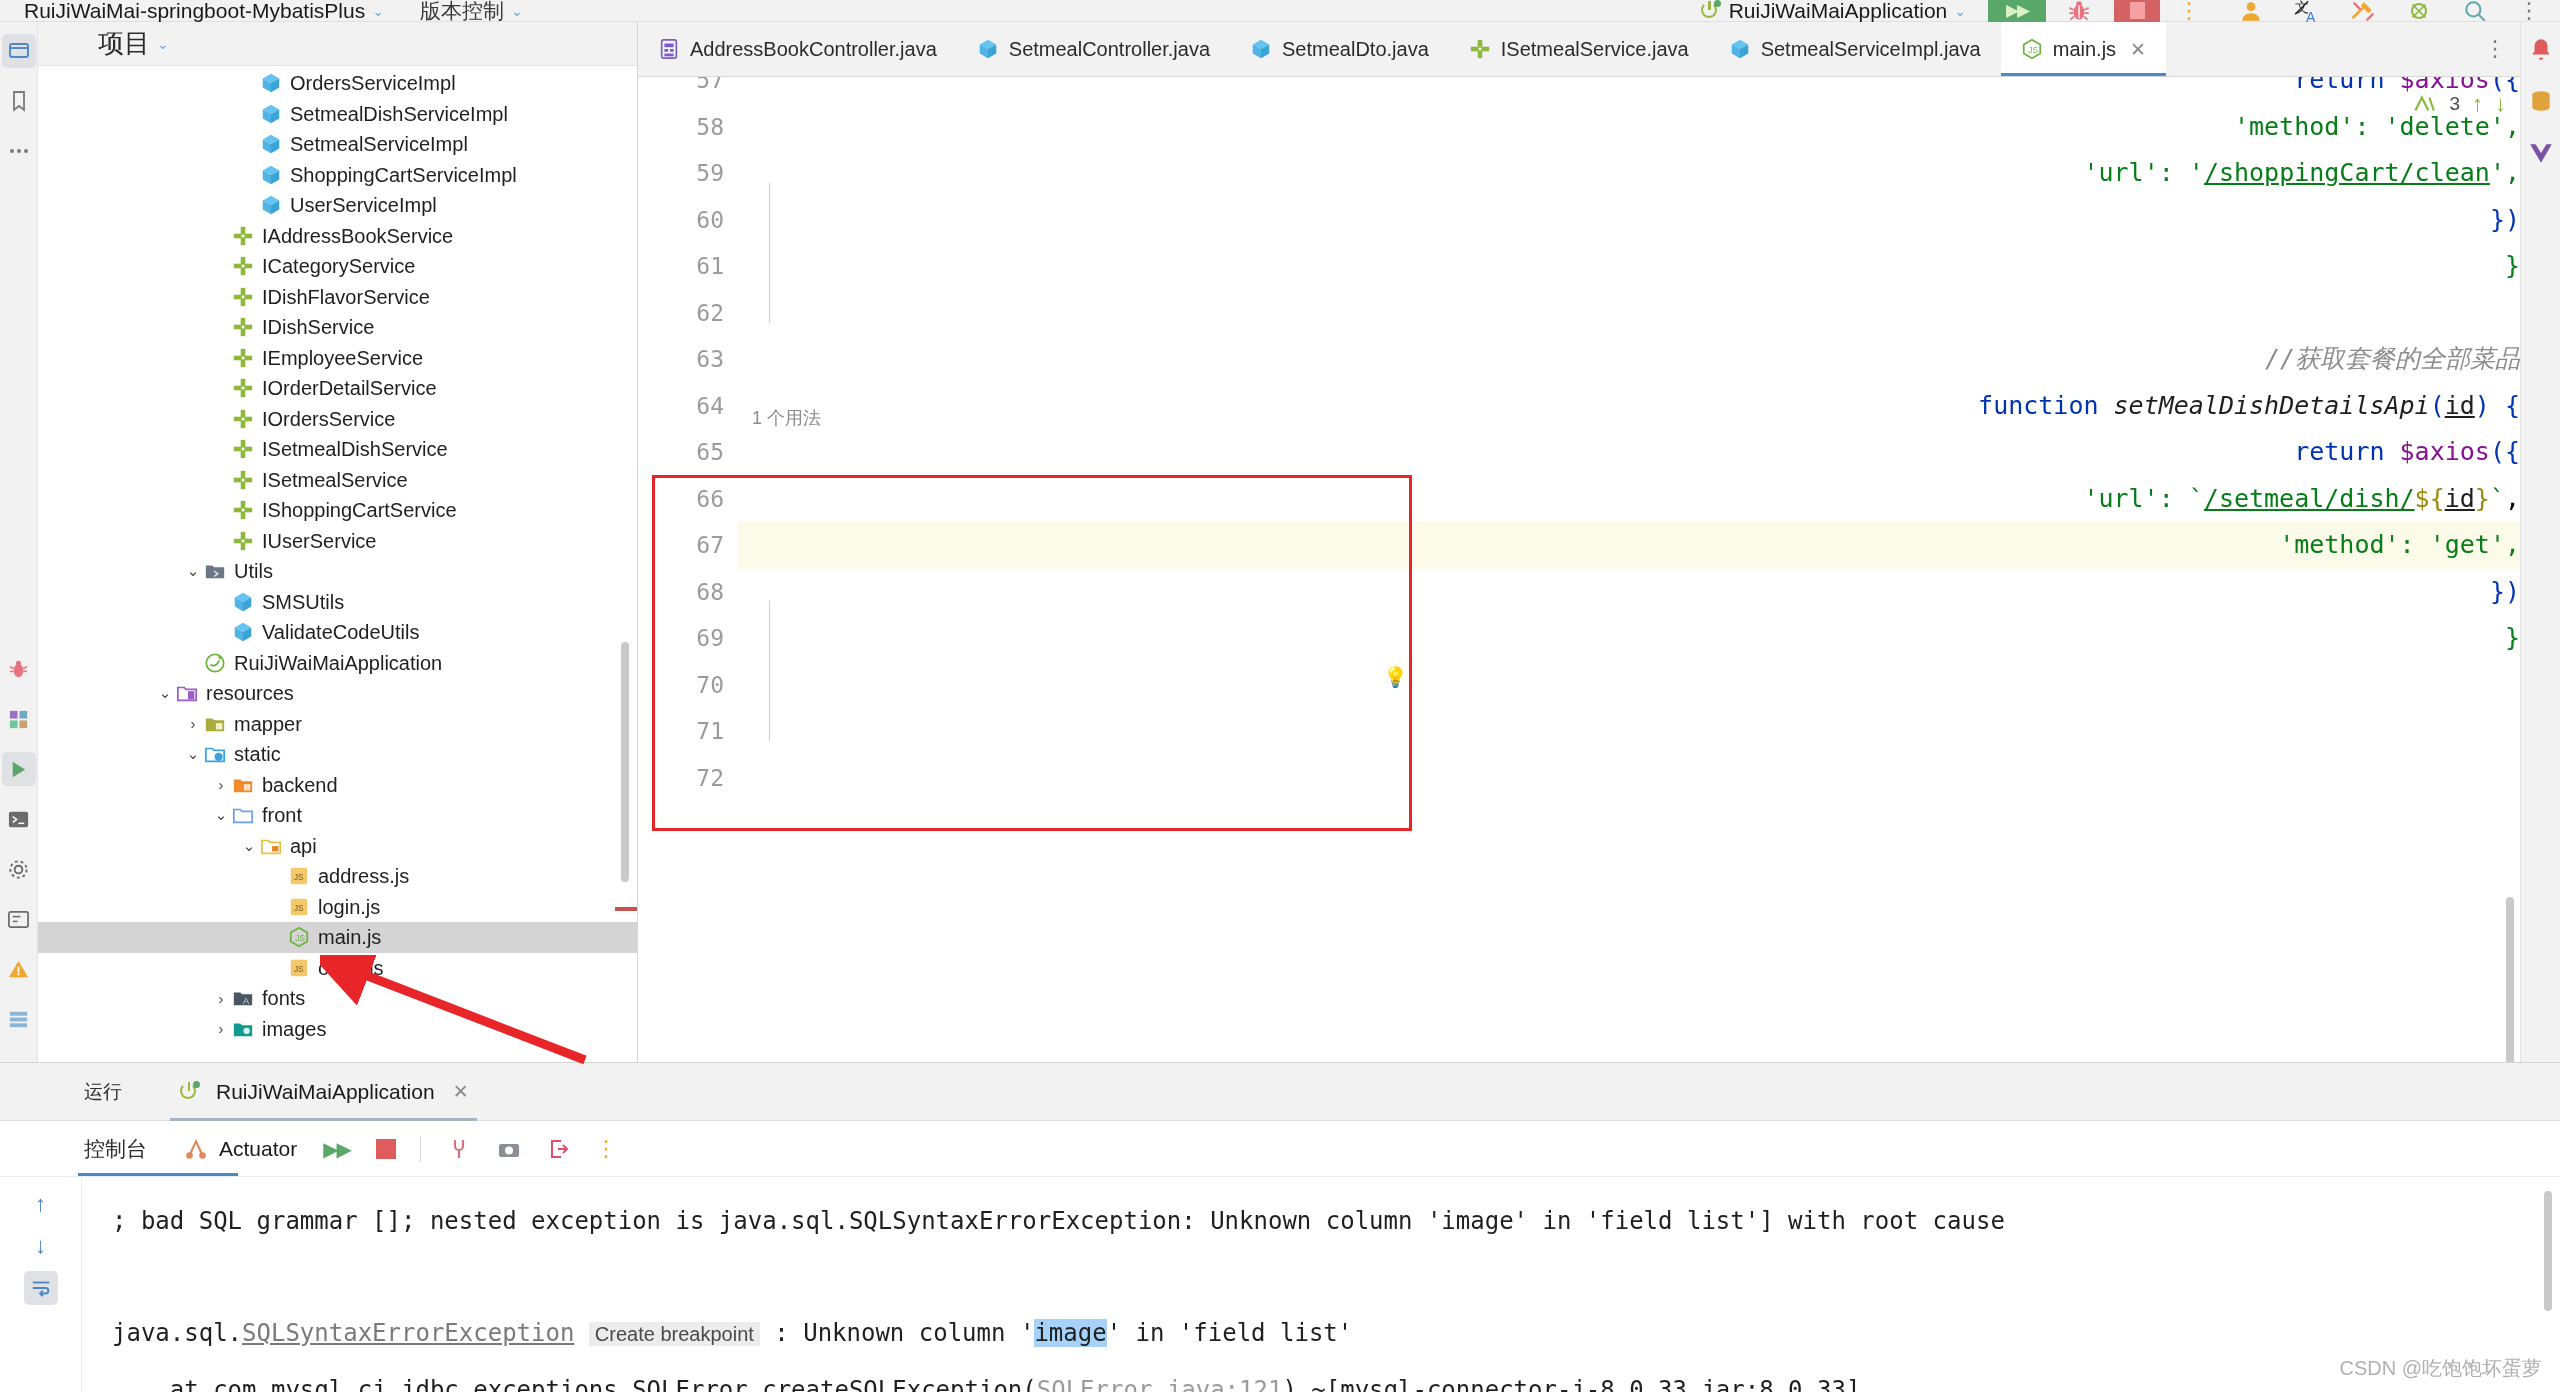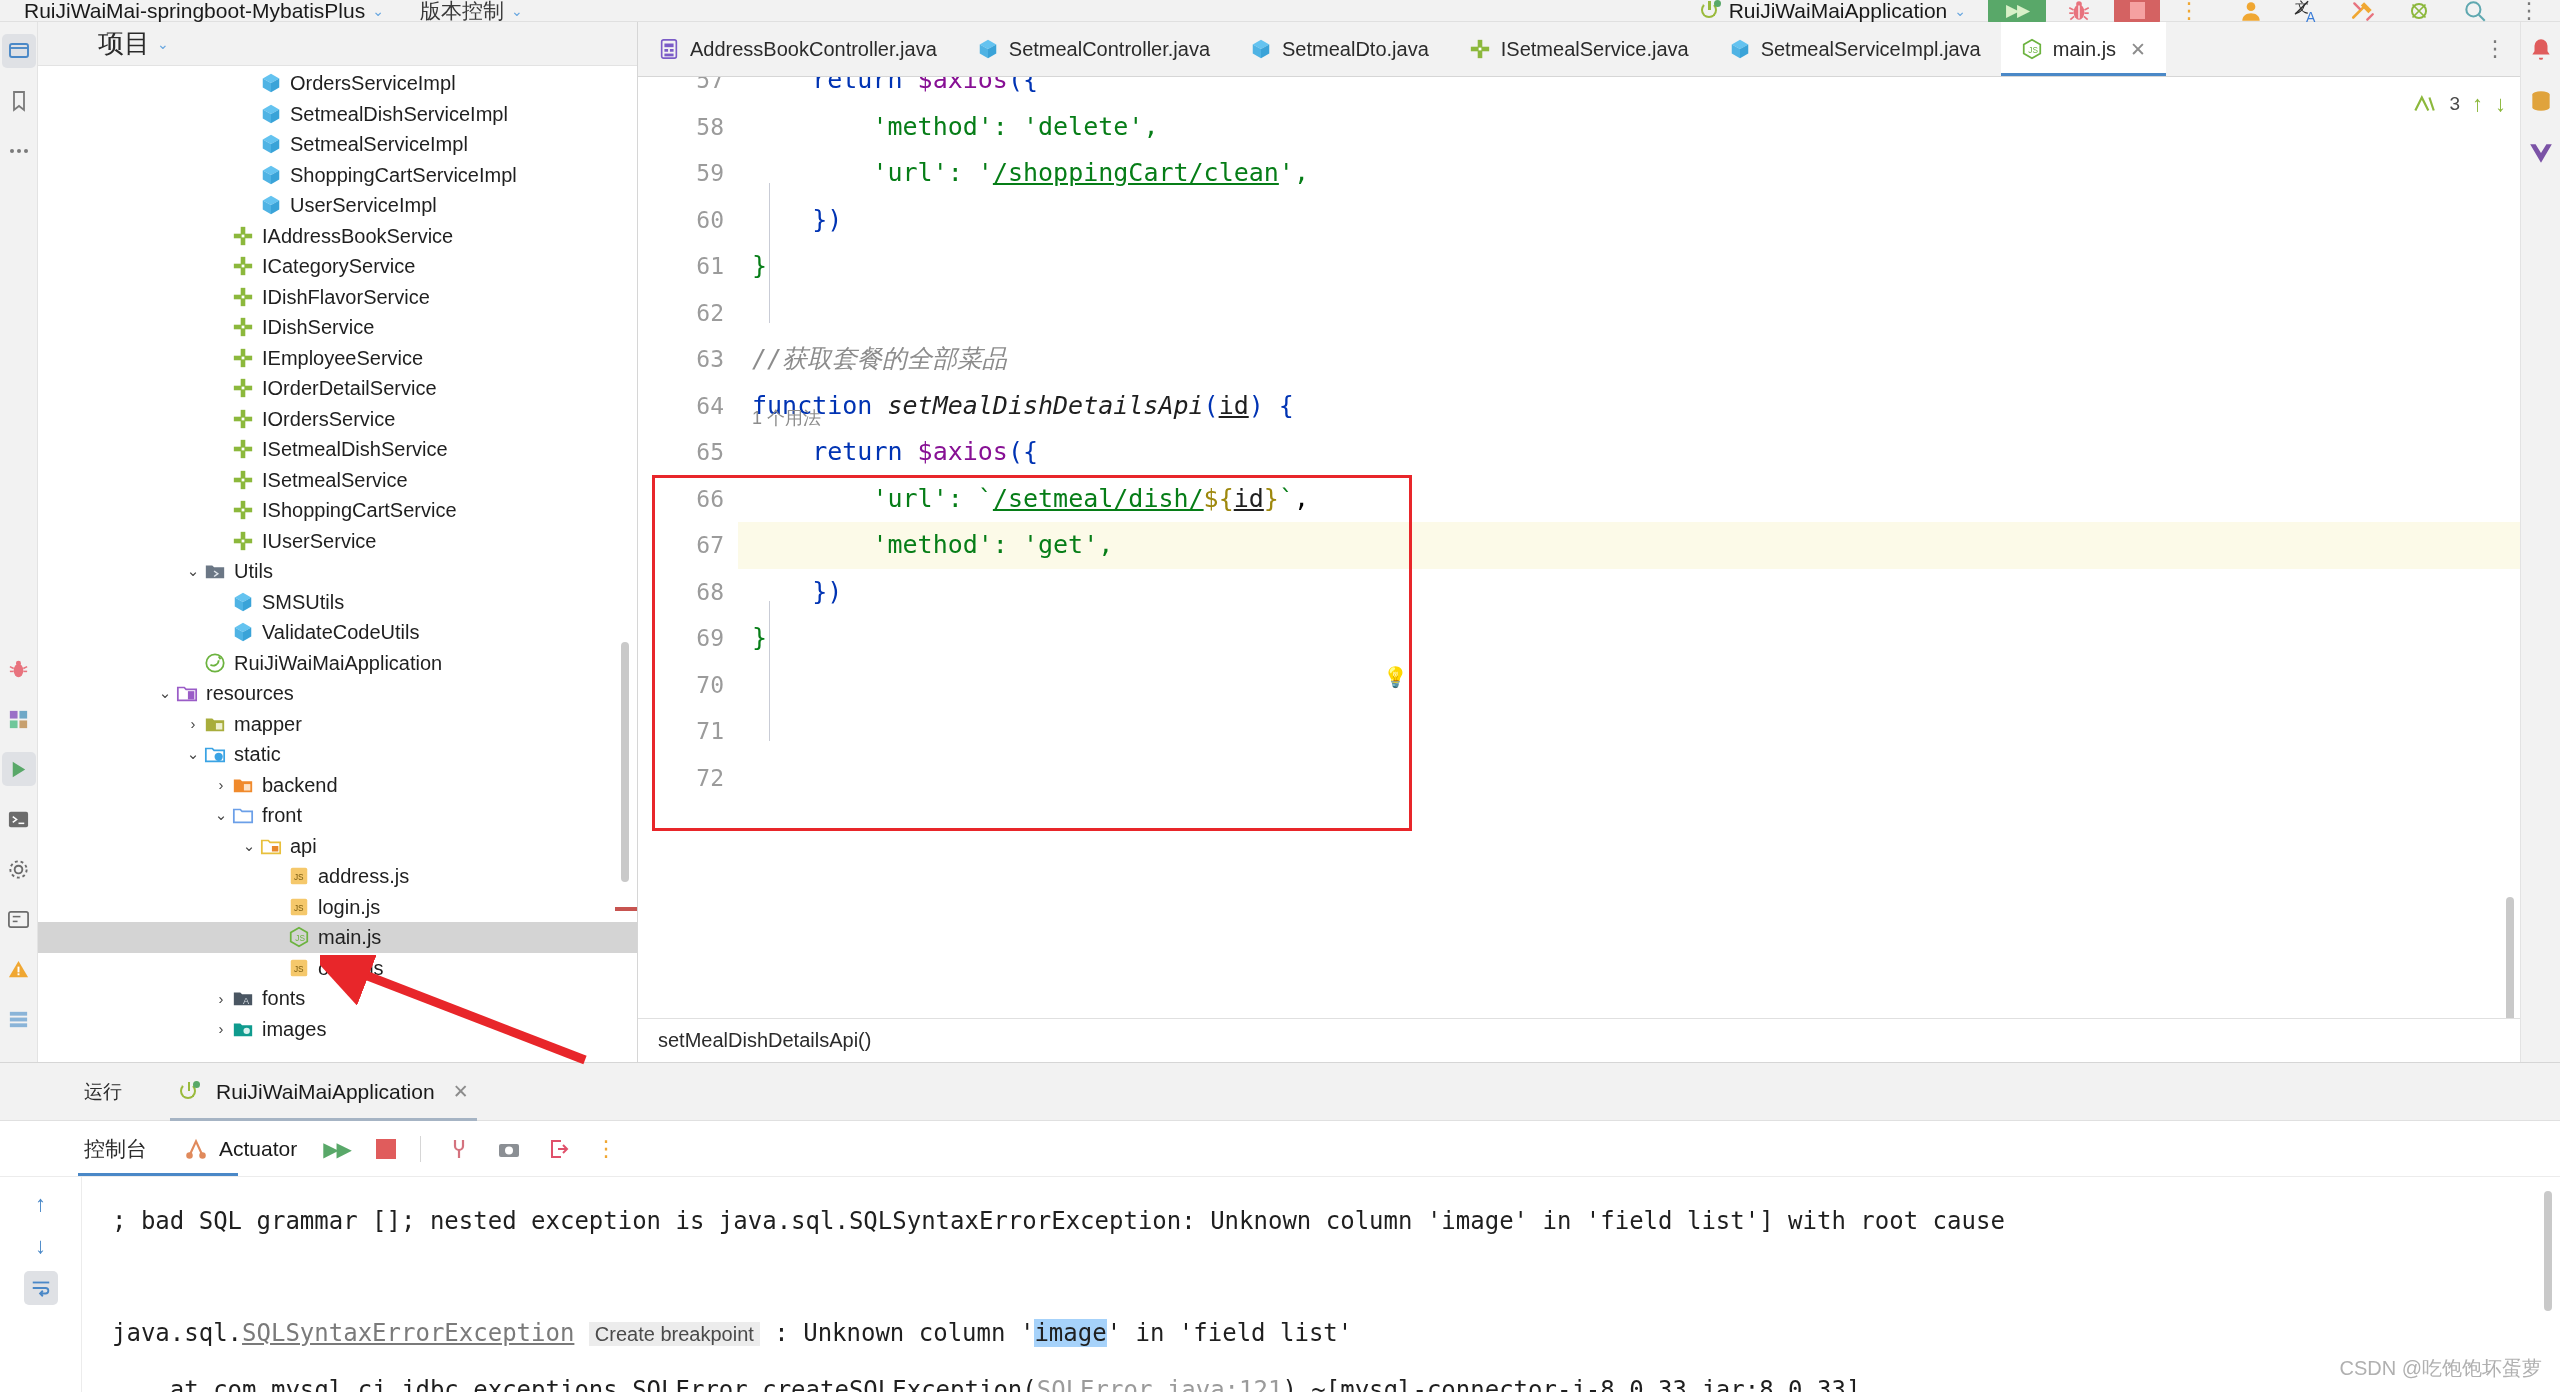--- a/index.html
+++ b/index.html
@@ -84,21 +84,21 @@
   .tabbar-right { margin-left:auto; display:flex; align-items:center; padding-right: 14px; }
 
   .editorwrap { flex:1; display:flex; position:relative; min-height:0; overflow:hidden; background:#fff; }
   .gutter { width: 100px; background:#ffffff; flex:none; position:relative; text-align:right;
             padding-right: 14px; padding-top: 6px; }
   .gline { height: 46.5px; line-height: 46.5px; font-family:"DejaVu Sans Mono", monospace; font-size: 23px;
            color:#9b9b9b; }
   .bulb { position:absolute; left: 745px; top: 588px; font-size: 20px; }
   .codearea { flex:1; position:relative; padding-top: 6px; font-family:"DejaVu Sans Mono", monospace;
               font-size: 25px; }
-  .cline { height: 46.5px; line-height: 46.5px; white-space:pre; padding-left: 14px; }
+  .cline { height: 46.5px; line-height: 46.5px; white-space:pre; padding-left: 14px; text-align: right; }
   .cline.hl { background:#fcfae8; }
   .k { color:#0033b3; }
   .fn { color:#1f1f1f; font-style:italic; }
   .str { color:#067d17; }
   .strU { color:#067d17; text-decoration:underline; }
   .param { color:#1f1f1f; text-decoration:underline; }
   .cmt { color:#8c8c8c; font-style:italic; }
   .usage { color:#8c8c8c; font-size: 18px; font-family:"Liberation Sans", sans-serif; }
   .var { color:#871094; }
   .brk { color:#0033b3; }
@@ -707,23 +707,20 @@
             <path d="M4 18 L10 6 L16 18" fill="none" stroke="#8cb83c" stroke-width="2"></path>
             <line x1="17" y1="6" x2="21" y2="18" stroke="#8cb83c" stroke-width="2"></line>
           </svg>
           <span>3</span>
           <span style="color:#8cb83c;font-size:22px;">↑</span>
           <span style="color:#8cb83c;font-size:22px;">↓</span>
         </div>
         <div class="edit-scroll"></div>
       </div>
 
-      <div class="breadcrumb">
-        <span>setMealDishDetailsApi()</span>
-      </div>
     </div>
 
     <div class="rightstrip">
       <svg class="ico" viewBox="0 0 24 24">
         <path d="M12 3 a6 6 0 0 1 6 6 v5 l2 3 H4 l2-3 V9 a6 6 0 0 1 6-6z" fill="#e05c5c"></path>
         <path d="M10 20 a2 2 0 0 0 4 0" fill="#e05c5c"></path>
       </svg>
       <svg class="ico" viewBox="0 0 24 24">
         <ellipse cx="12" cy="6" rx="8" ry="3" fill="#e0a33c"></ellipse>
         <path d="M4 6 v12 a8 3 0 0 0 16 0 V6" fill="#e0a33c"></path>

